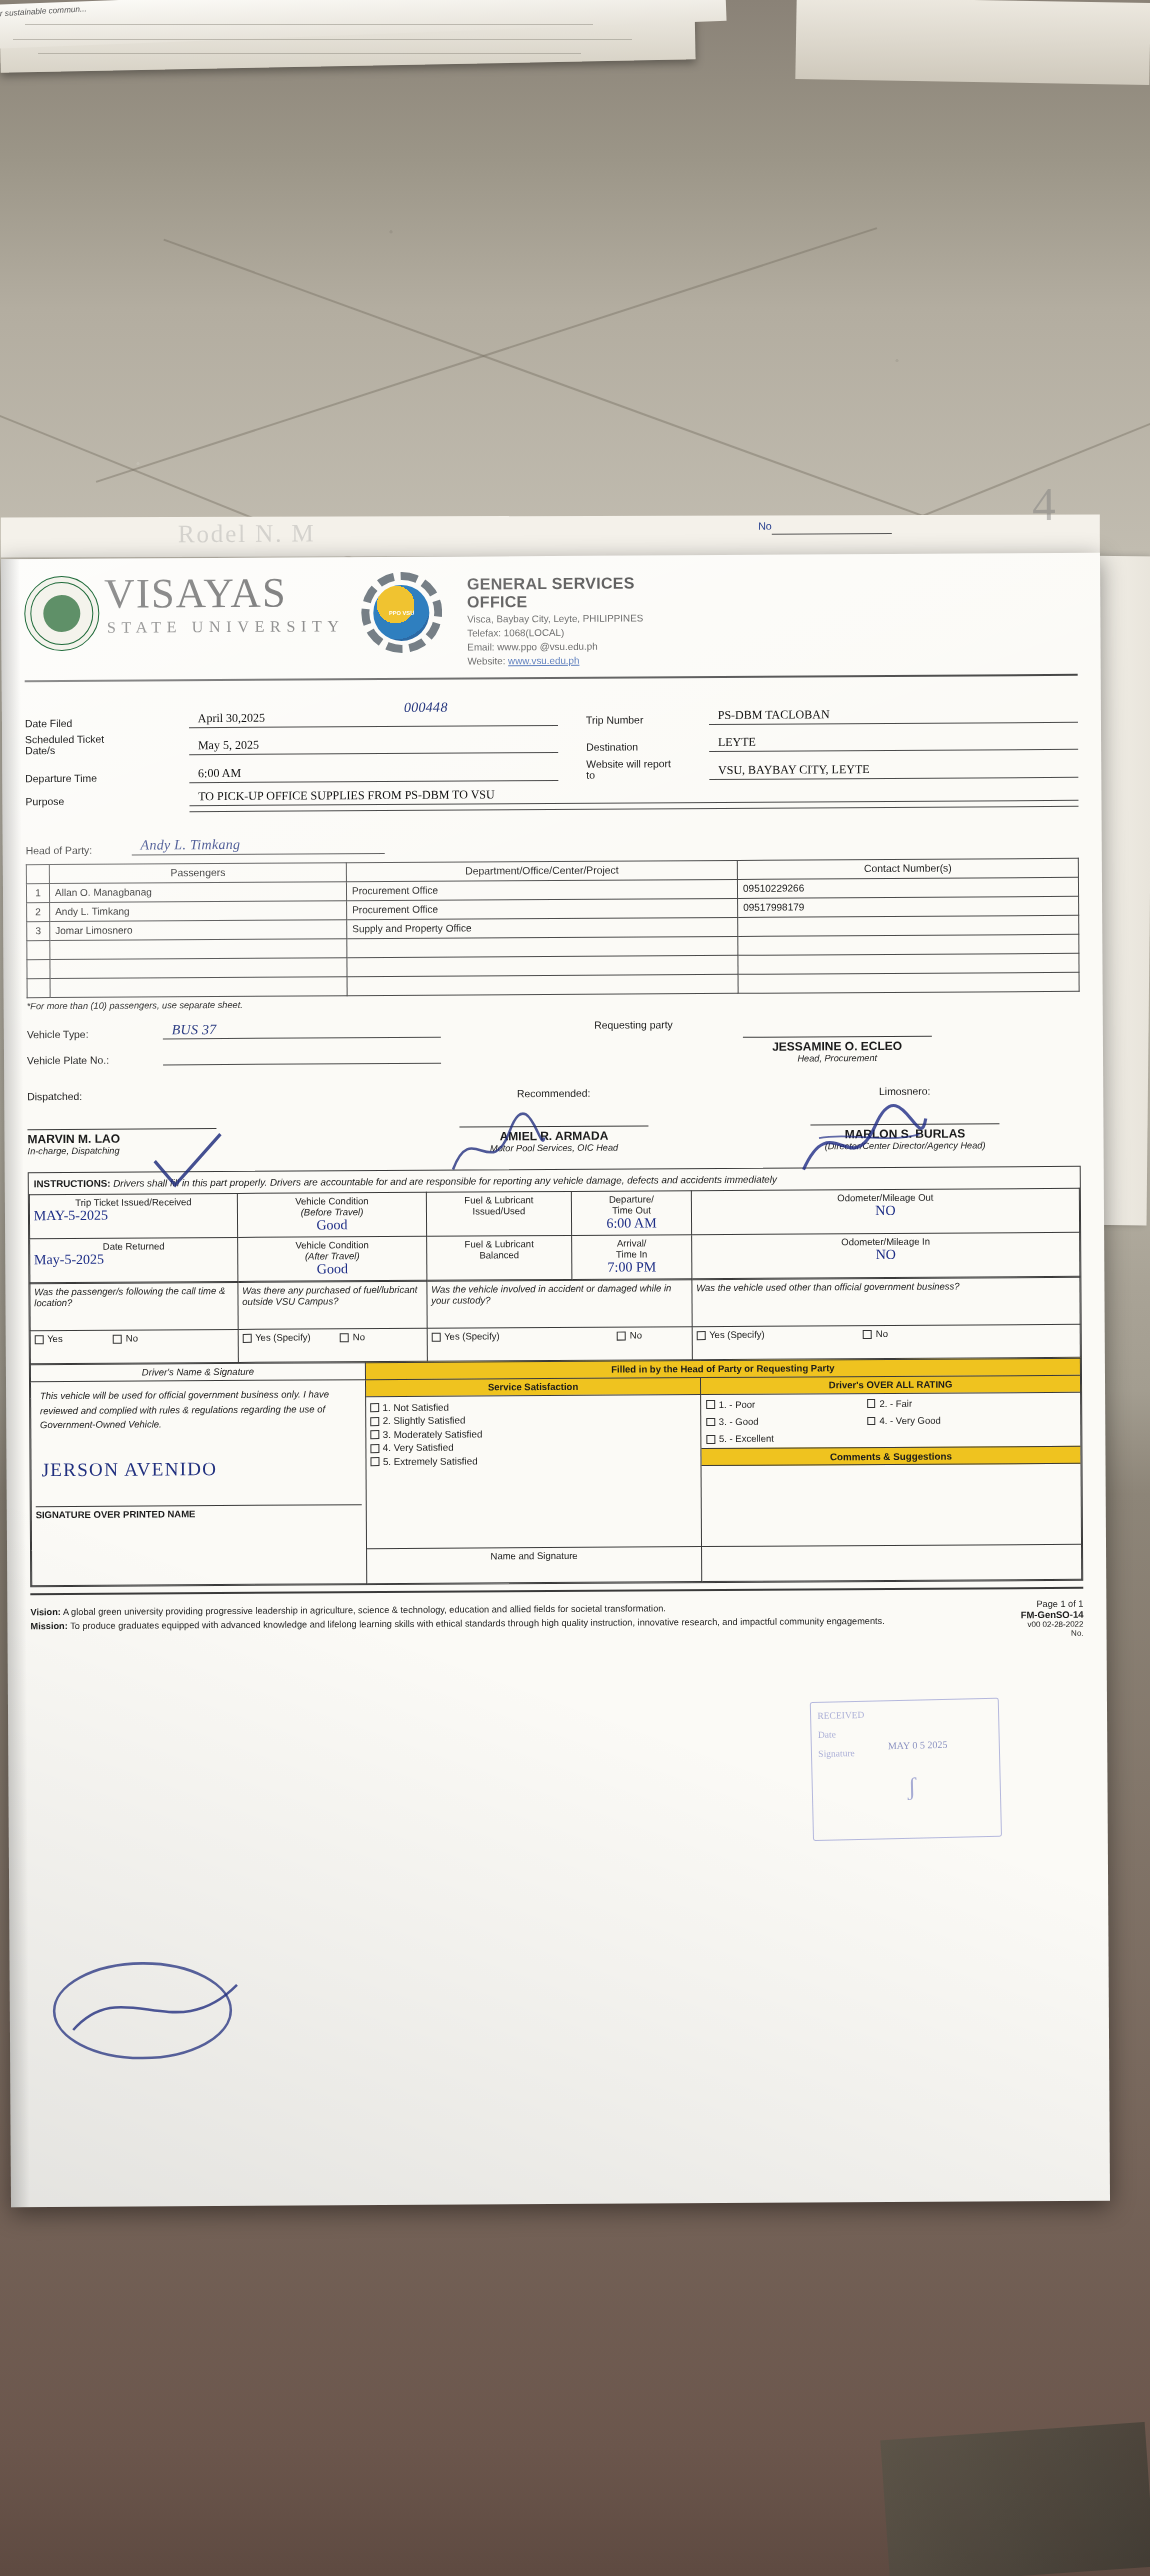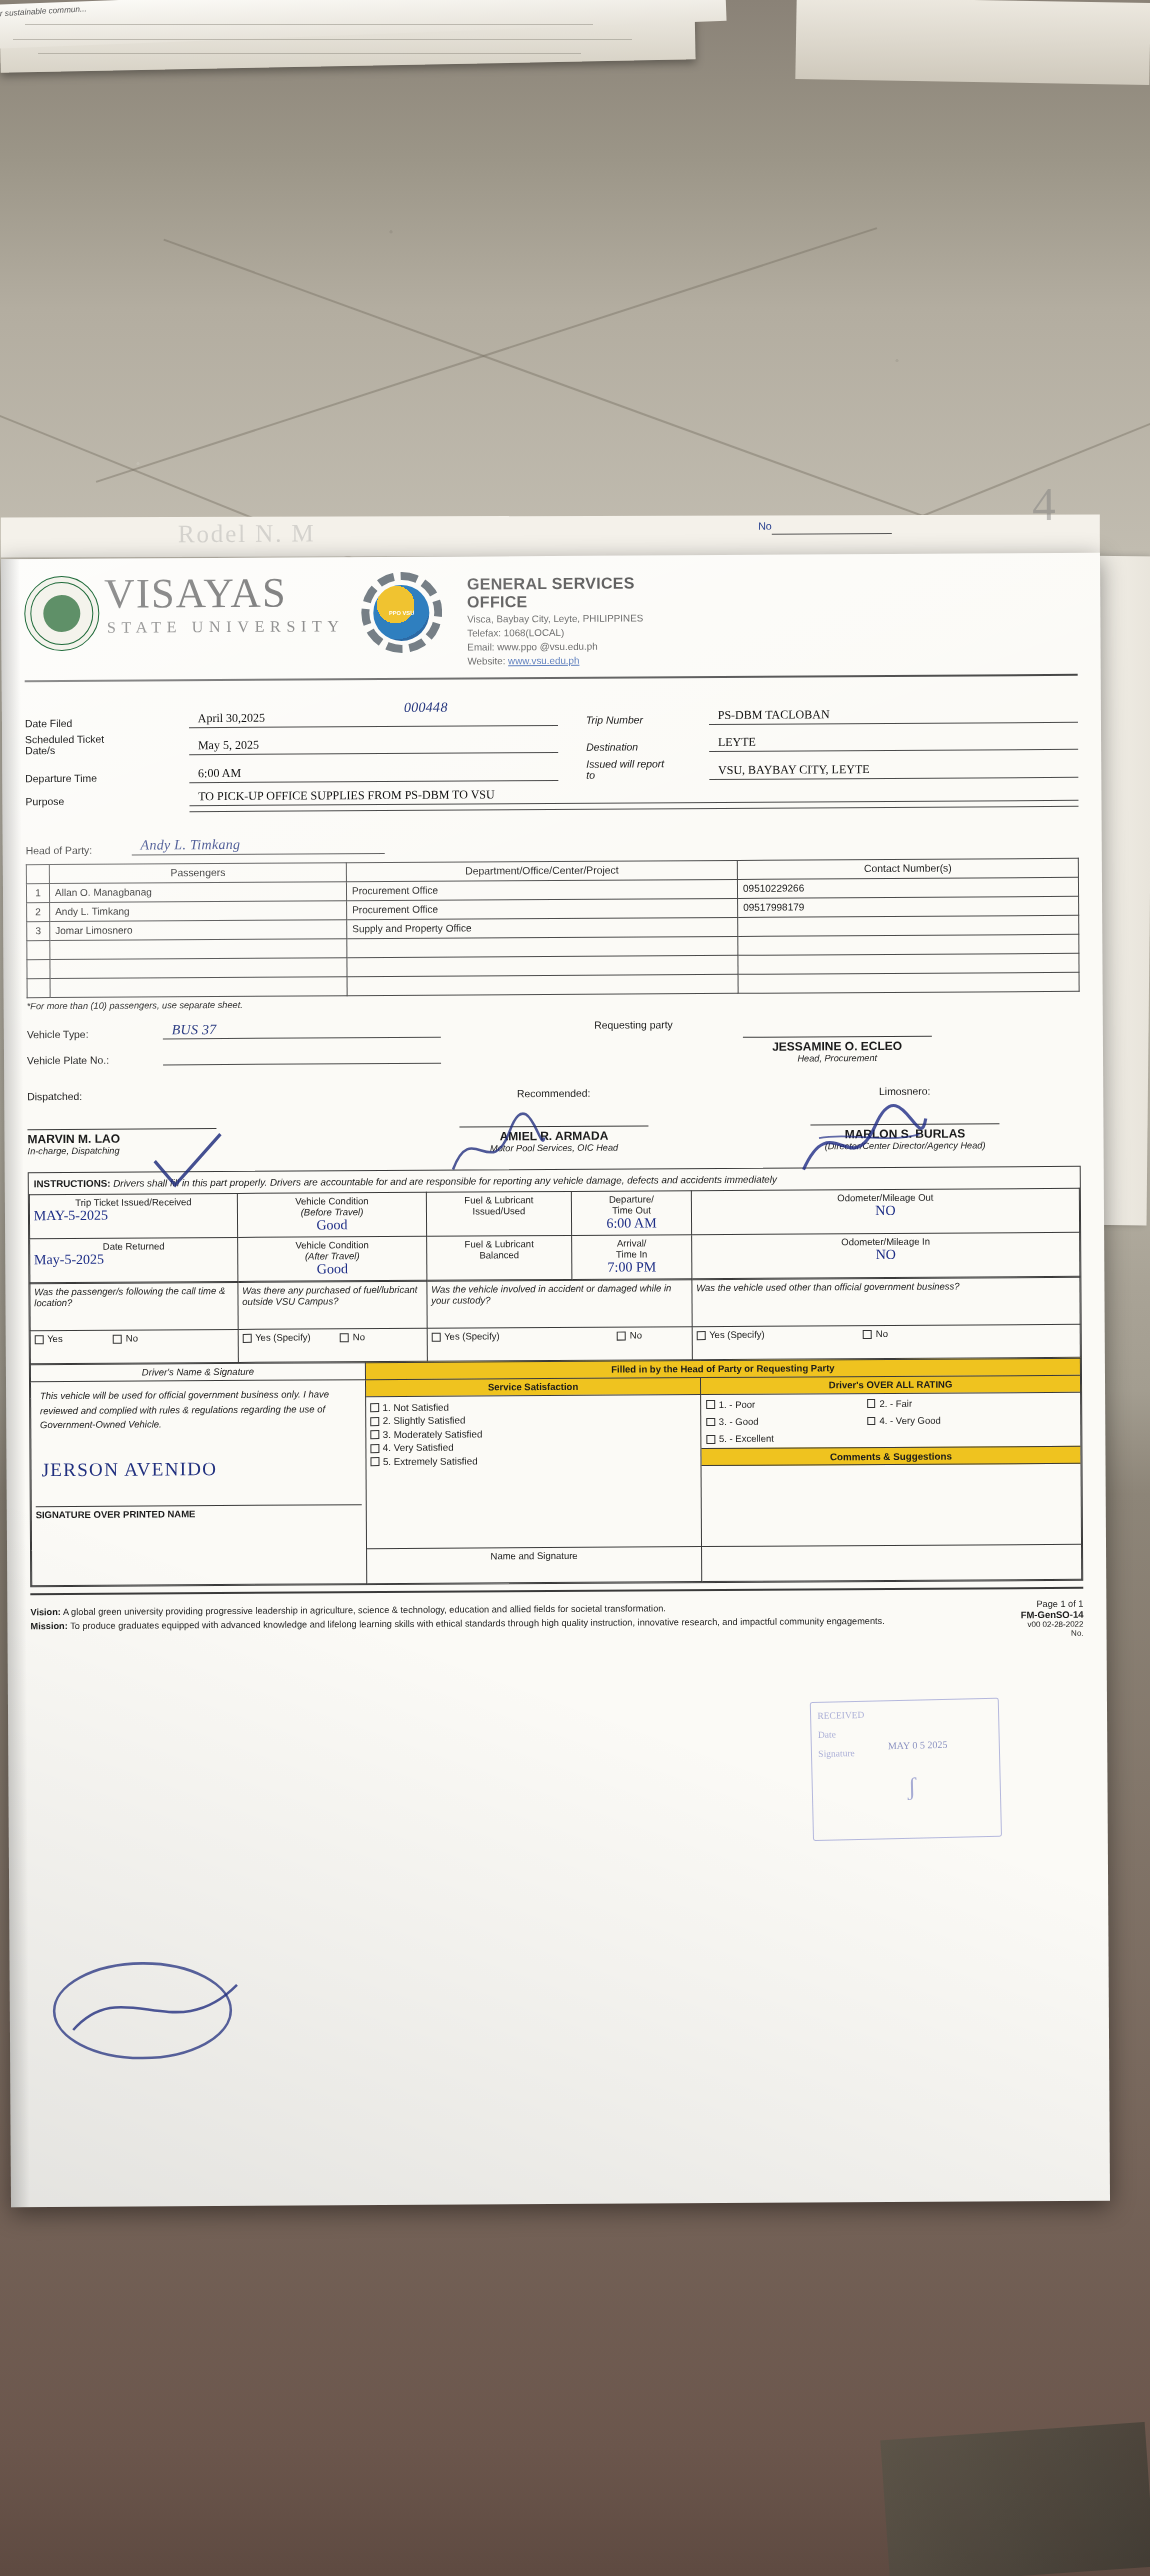--- a/index.html
+++ b/index.html
@@ -161,21 +161,21 @@
     margin-left:25px; padding-top:5px; flex:1;
   }
   .gso-title { font-weight:bold; font-size:16px; letter-spacing:0.3px; line-height:1.15; }
   .gso-line { font-size:9.8px; color:#333; line-height:1.45; }
   .gso-line a { color:#2a55a8; }
   .hdr-rule { height:1.3px; background:#3a3a3a; margin-top:8.8px; }
   .info { margin-top:30px; position:relative; }
   .info-row { display:flex; margin-bottom:5.7px; align-items:flex-end; }
   .lbl { font-size:10.4px; color:#1a1a1a; }
   .lbl.w1 { width:164px; }
-  .lbl.w2 { width:123px;font-style:italic; }
+  .lbl.w2 { width:123px; }
   .fill {
     flex:1; border-bottom:1px solid #4a4a4a; min-height:17px;
     font-family:"Liberation Serif", serif; font-size:12px; color:#121212;
     padding-left:8.8px; padding-bottom:0.6px; white-space:nowrap;
   }
   .col-gap { width:28px; }
   .purpose-line { flex:1; border-bottom:1px solid #4a4a4a; }
 
   
   .hop { margin-top:25px; display:flex; align-items:flex-end; }
@@ -362,21 +362,21 @@
         <div class="col-gap"></div>
         <div class="lbl w2">Destination</div>
         <div class="fill">LEYTE</div>
       </div>
 
       <div class="info-row">
         <div class="lbl w1">Departure Time</div>
         <div class="fill">6:00 AM</div>
         <div class="col-gap"></div>
         <div class="lbl w2">
-          <span>Issued will report</span><br>
+          <span>Website will report</span><br>
           <span>to</span>
         </div>
         <div class="fill">VSU, BAYBAY CITY, LEYTE</div>
       </div>
 
       <div class="info-row">
         <div class="lbl w1">Purpose</div>
         <div class="fill" style="flex:1;">TO PICK-UP OFFICE SUPPLIES FROM PS-DBM TO VSU</div>
       </div>
       <div class="info-row">

